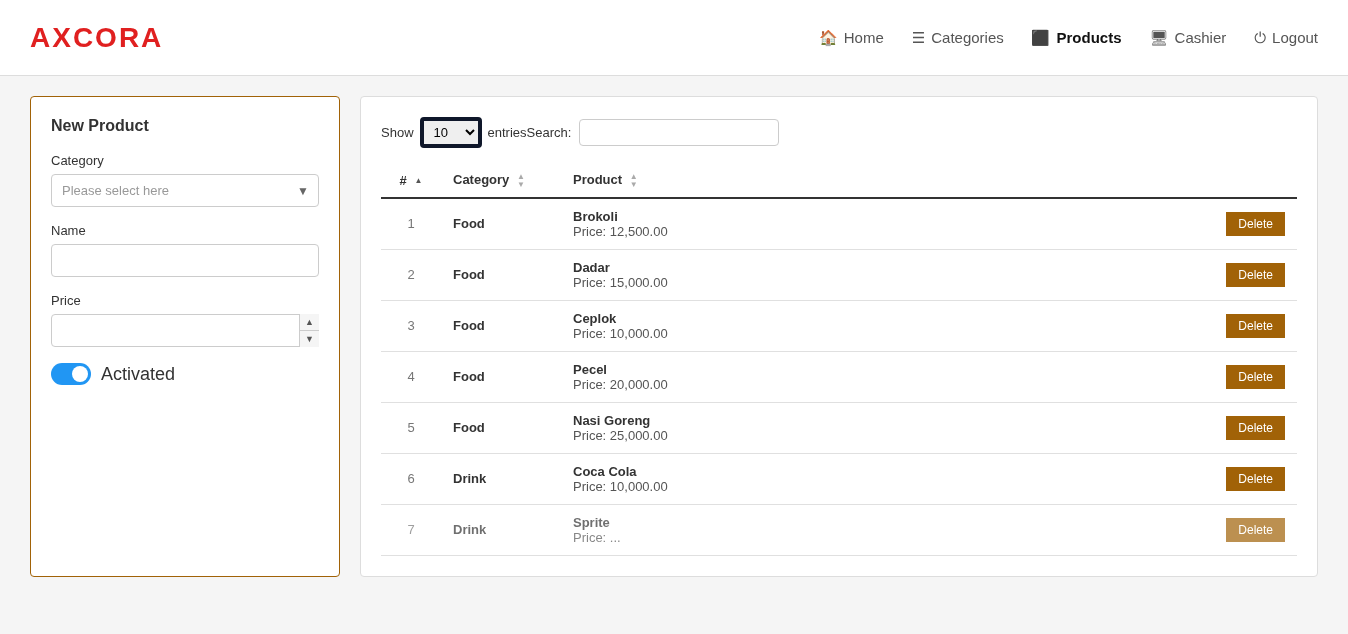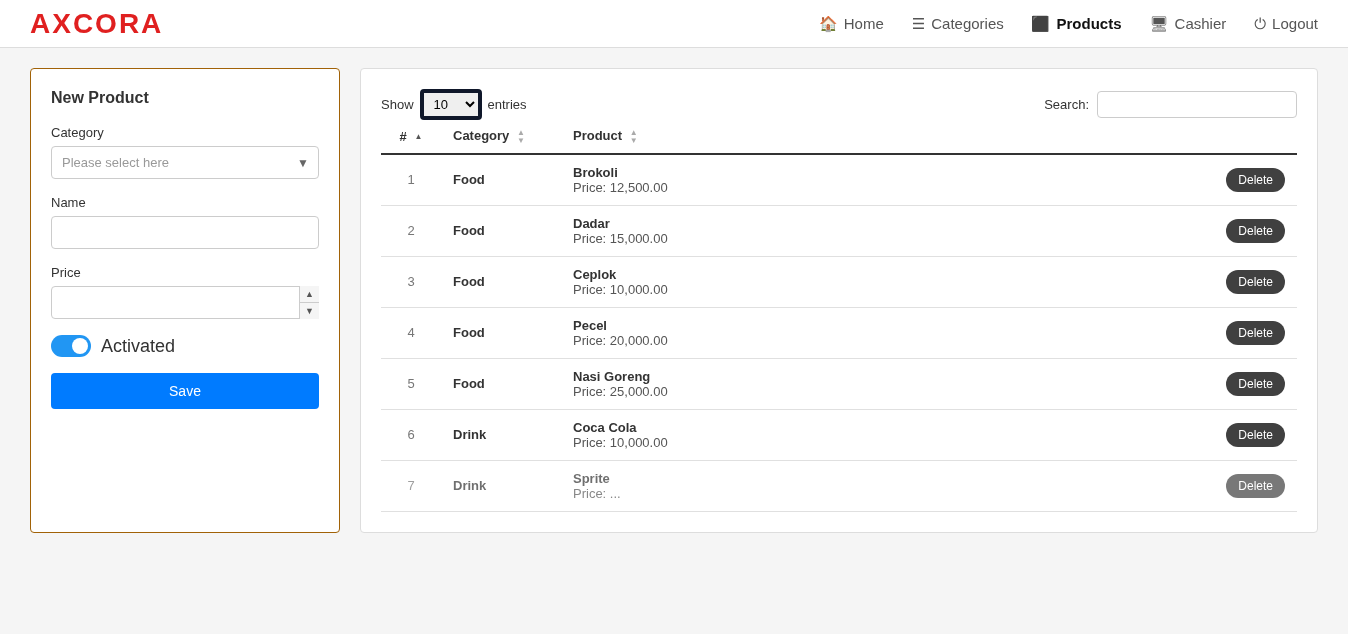--- a/index.html
+++ b/index.html
@@ -3,21 +3,21 @@
   <meta charset="utf-8">
   <style>
     * { box-sizing: border-box; margin: 0; padding: 0; }
     body { font-family: Arial, sans-serif; font-size: 14px; background: #f5f5f5; color: #333; }
 
     
     .header {
       background: #fff;
       border-bottom: 1px solid #ddd;
       padding: 0 30px;
-      height: 48px;
+      height: 76px;
       display: flex;
       align-items: center;
       justify-content: space-between;
     }
     .logo {
       font-size: 28px;
       font-weight: bold;
       color: #e02020;
       letter-spacing: 2px;
     }
@@ -195,22 +195,22 @@
     
     .table-panel {
       flex: 1;
       background: #fff;
       border: 1px solid #ddd;
       border-radius: 4px;
       padding: 20px;
     }
     .table-top-controls {
       display: flex;
-      justify-content: space-between;
-      align-items: center;
+      align-items: center;
+      margin-bottom: 16px;
     }
     .entries-control {
       display: flex;
       align-items: center;
       gap: 6px;
       font-size: 13px;
     }
     .entries-select {
       border: 4px solid #0f172a;
       border-radius: 4px;
@@ -262,24 +262,24 @@
       border-bottom: 1px solid #e0e0e0;
     }
     .data-table tbody td {
       padding: 10px 12px;
       vertical-align: middle;
     }
     .data-table tbody td.center { text-align: center; color: #777; }
     .product-name { font-weight: bold; color: #333; }
     .product-price { color: #555; }
     .delete-btn {
-      background: #404040;
+      background: #a16207;
       color: #fff;
       border: none;
-      border-radius: 12px;
+      border-radius: 0;
       padding: 5px 12px;
       cursor: pointer;
       font-size: 12px;
     }
     .col-hash { width: 60px; }
     .col-category { width: 120px; }
     .col-product { width: auto; }
     .col-action { width: 100px; text-align: right; }
   </style>
 </head>
@@ -344,21 +344,20 @@
     </div>
 
     <div class="toggle-row">
       <label class="toggle-switch">
 
         <span class="toggle-slider"></span>
       </label>
       <span class="toggle-label">Activated</span>
     </div>
 
-    <button class="save-btn">Save</button>
   </div>
 
   <div class="table-panel">
     <div class="table-top-controls">
       <div class="entries-control">
         <span>Show</span>
         <select class="entries-select">
           <option>10</option>
           <option>25</option>
           <option>50</option>

